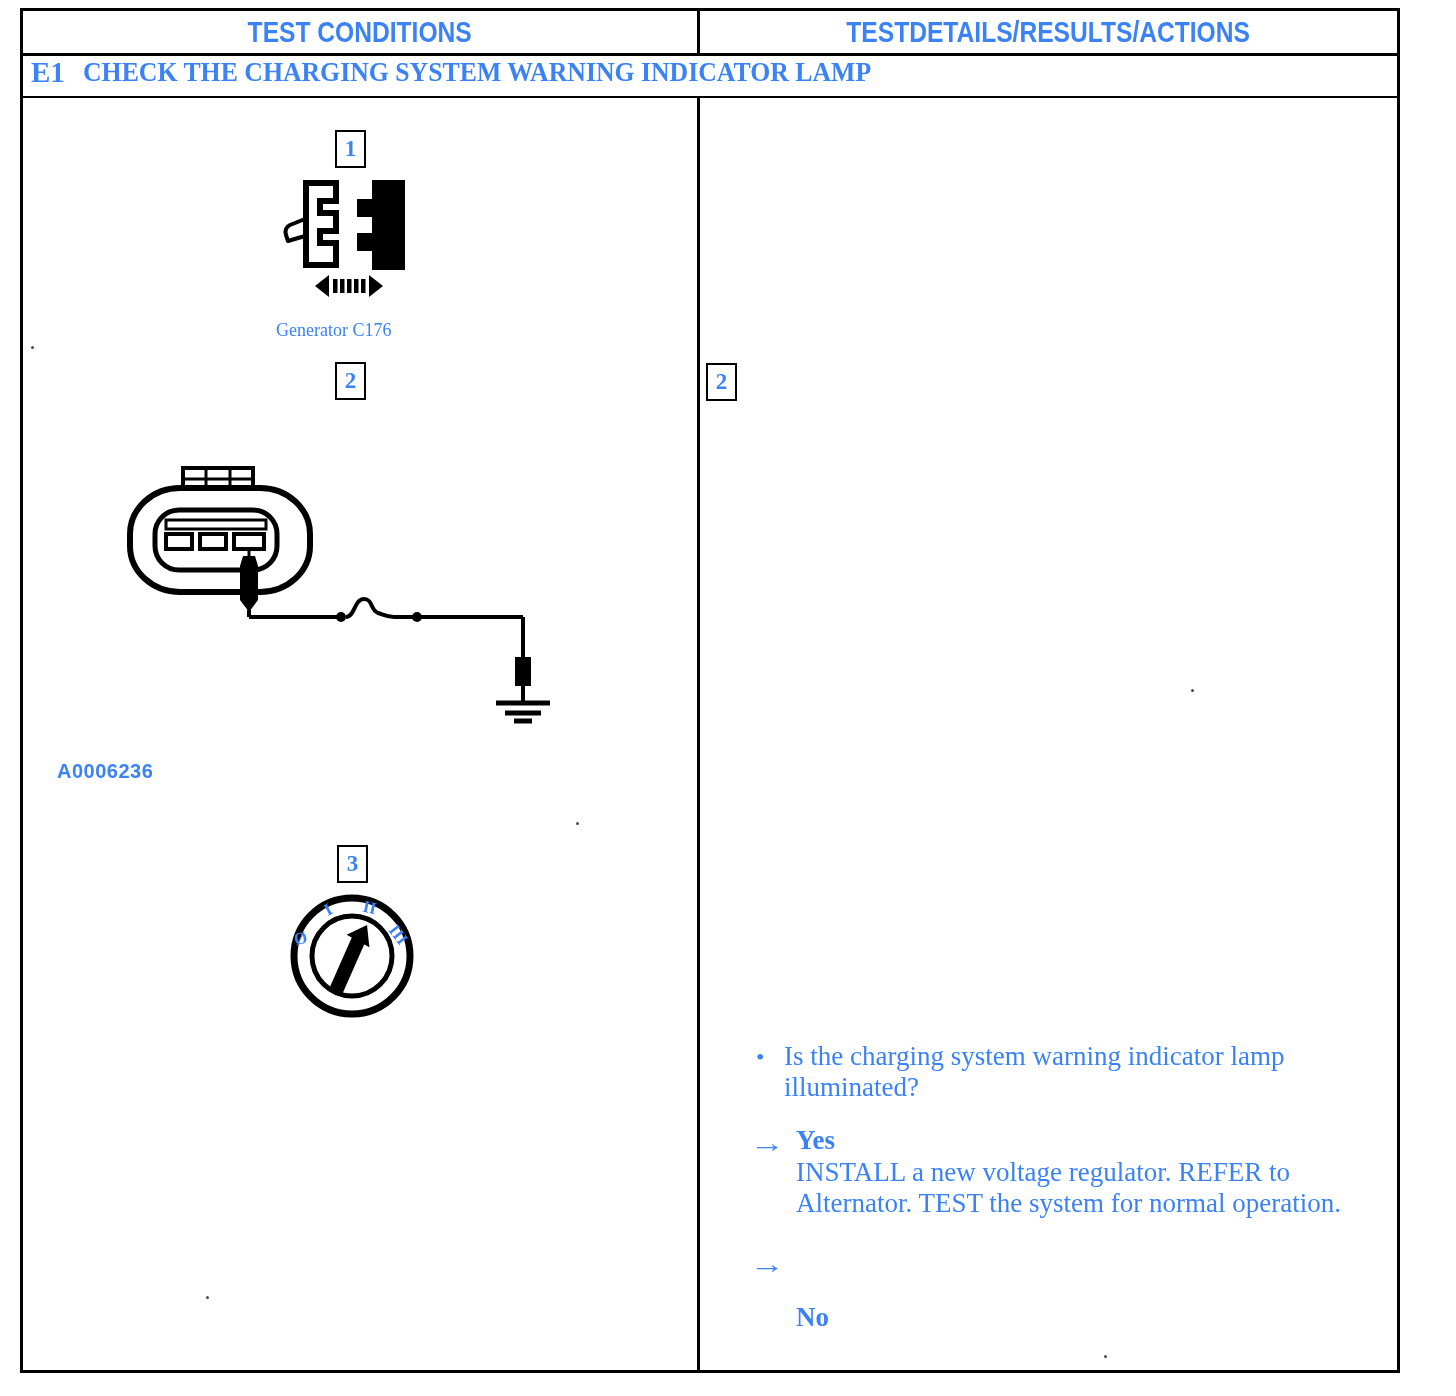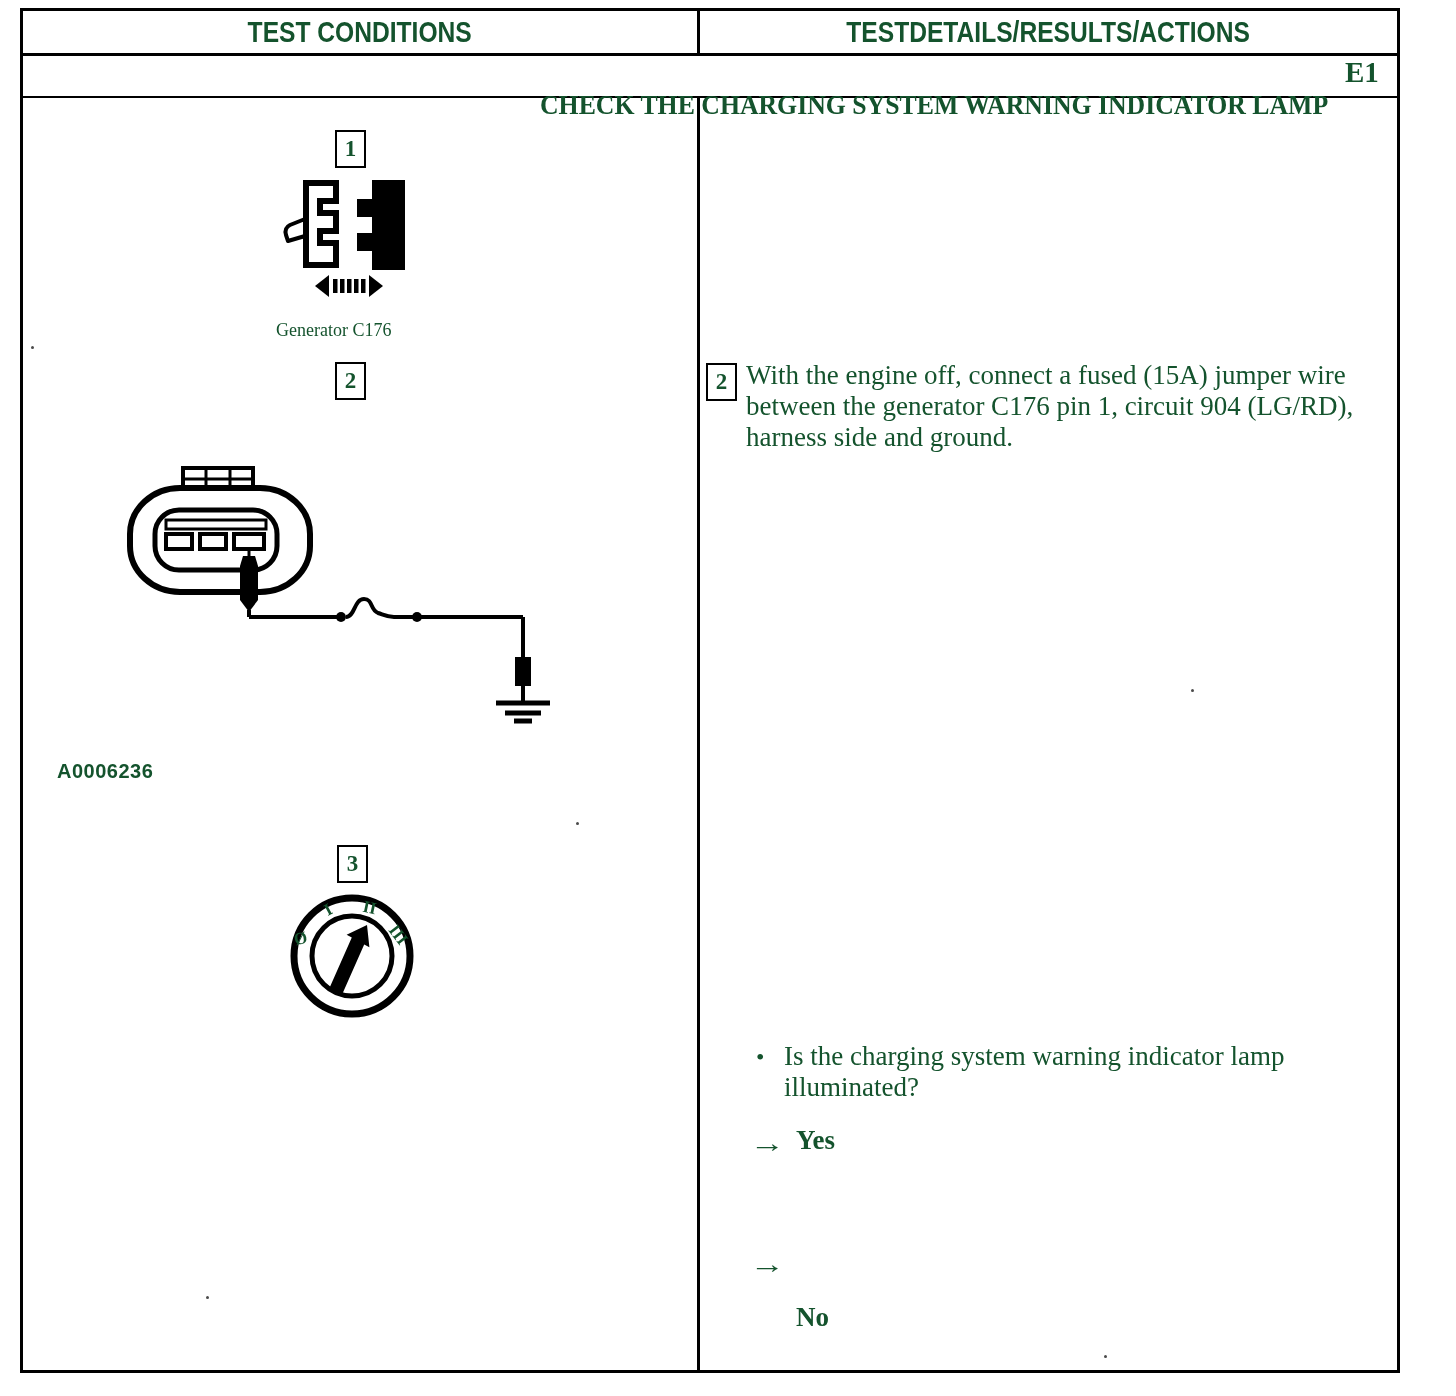--- a/index.html
+++ b/index.html
@@ -1,26 +1,26 @@
 <!DOCTYPE html>
 <html><head>
 <meta charset="utf-8">
 <style>
   html,body{margin:0;padding:0;background:#fff;}
   .page{position:relative;width:1456px;height:1396px;background:#fff;overflow:hidden;
-        font-family:"Liberation Serif",serif;color:#14532d;}
+        font-family:"Liberation Serif",serif;color:#3b82f6;}
   .ptable{position:absolute;left:20px;top:8px;width:1374px;height:1359px;
           border:3px solid #000;display:flex;flex-direction:column;}
   .thead{display:flex;flex-direction:row;height:42px;border-bottom:3px solid #000;}
   .th{display:flex;align-items:center;justify-content:center;}
   .th.left{width:674px;border-right:3px solid #000;}
   .th.right{flex:1;}
   .hdr-text{font-family:"Liberation Sans",sans-serif;font-weight:bold;font-size:30px;
             letter-spacing:0px;transform:scaleX(0.82);transform-origin:center;white-space:nowrap;}
-  .steprow{height:40px;border-bottom:2px solid #000;display:flex;align-items:flex-end;flex-direction:column;}
+  .steprow{height:40px;border-bottom:2px solid #000;display:flex;align-items:flex-start;}
   .step-id{font-weight:bold;font-size:29px;margin-left:8px;width:52px;}
   .step-title{font-weight:bold;font-size:28px;transform:scaleX(0.92);transform-origin:left center;white-space:nowrap;}
   .tbody{flex:1;display:flex;flex-direction:row;}
   .cell{position:relative;}
   .cell-left{width:674px;border-right:3px solid #000;position:relative;}
   .cell-right{flex:1;position:relative;}
   .numbox{position:absolute;width:27px;height:34px;border:2px solid #000;background:#fff;
           display:flex;align-items:center;justify-content:center;
           font-weight:bold;font-size:23px;font-family:"Liberation Serif",serif;}
   .fig{position:absolute;}
@@ -123,27 +123,27 @@
           <span class="pos" style="left:38px;top:9px;transform:rotate(-28deg)">I</span>
           <span class="pos" style="left:76px;top:7px;transform:rotate(12deg)">II</span>
           <span class="pos" style="left:101px;top:34px;transform:rotate(52deg)">III</span>
         </div>
 
       </div>
 
       <div class="cell cell-right">
 
         <div class="numbox" style="left:6px;top:265px">2</div>
-        <div class="dtext" style="left:46px;top:262px;width:648px">With the engine off, connect a fused (15A) jumper wire between the generator C176 pin 1, circuit 904 (LG/RD), harness side and ground.</div>
 
         <div class="bullet" style="left:56px;top:946px">•</div>
         <div class="dtext" style="left:84px;top:943px;width:600px">Is the charging system warning indicator lamp illuminated?</div>
 
         <div class="arrow" style="left:50px;top:1031px">→</div>
         <div class="rlabel" style="left:96px;top:1027px">Yes</div>
+        <div class="dtext" style="left:96px;top:1059px;width:566px">INSTALL a new voltage regulator. REFER to Alternator.  TEST the system for normal operation.</div>
 
         <div class="arrow" style="left:50px;top:1152px">→</div>
         <div class="rlabel" style="left:96px;top:1204px">No</div>
 
       </div>
     </div>
   </div>
 
   <div class="speck" style="left:31px;top:346px"></div>
   <div class="speck" style="left:576px;top:822px"></div>

